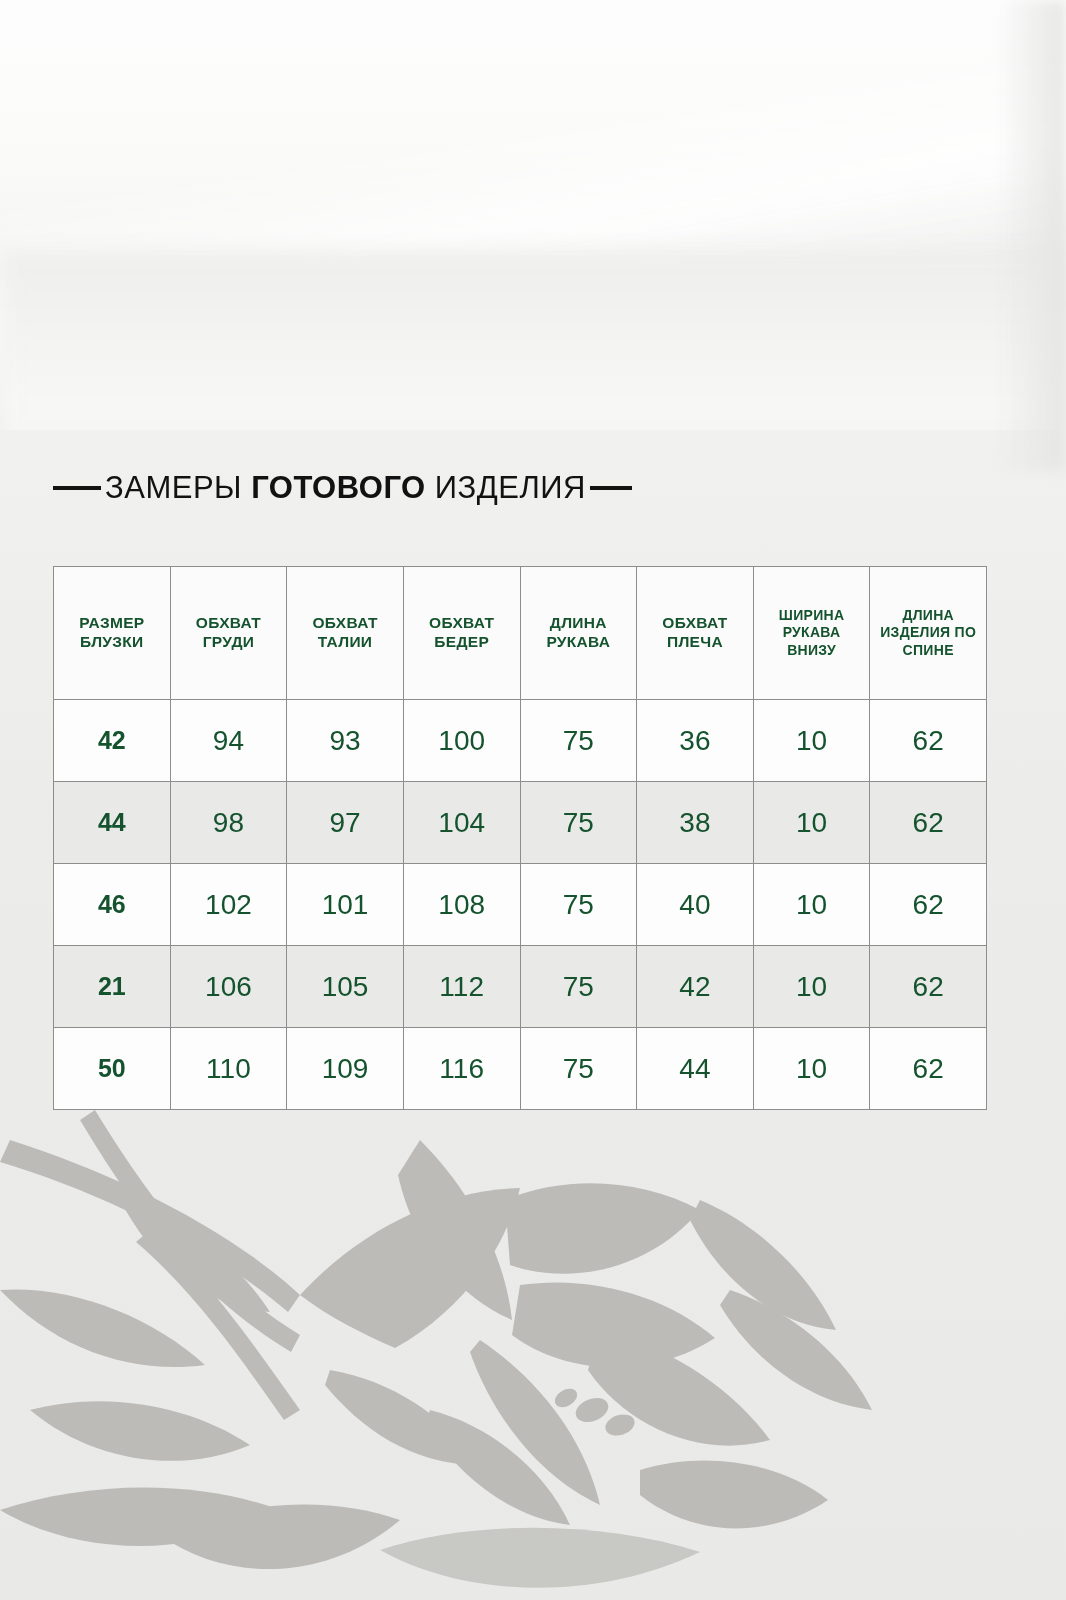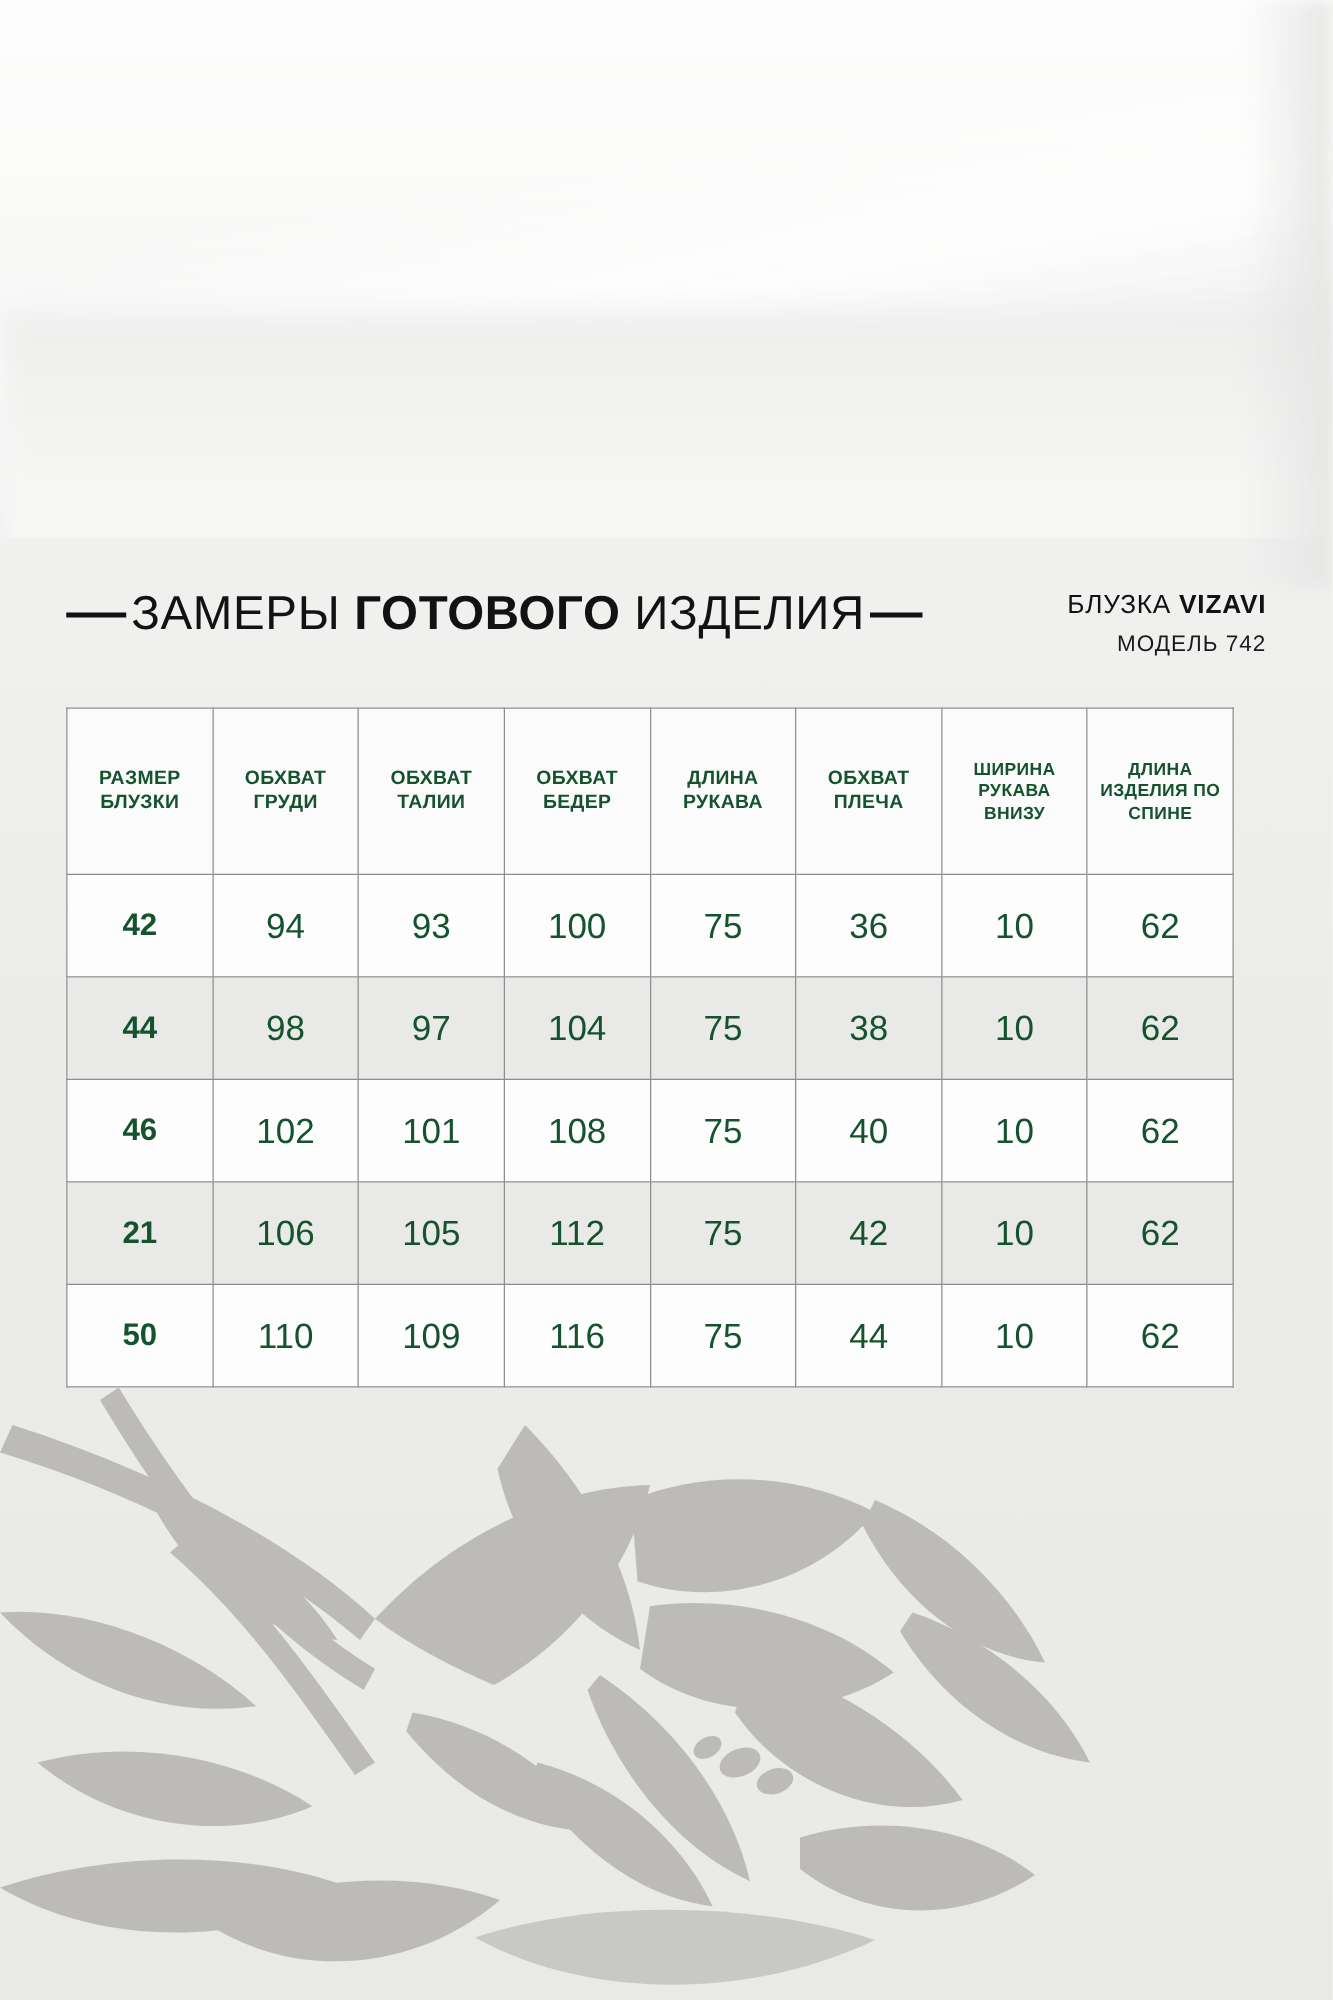--- a/index.html
+++ b/index.html
@@ -97,21 +97,21 @@
   }
   .rule {
     display: inline-block;
     height: 4px;
     background: #121212;
     vertical-align: middle;
   }
   .rule-left { width: 48px; margin-right: 4px; }
   .rule-right { width: 42px; margin-left: 4px; }
   .main-title {
-    font-size: 38px;
+    font-size: 31px;
     letter-spacing: 0.5px;
     color: #121212;
     font-weight: 400;
     white-space: nowrap;
   }
   .main-title b { font-weight: 700; }
 
   .title-right {
     position: absolute;
     right: 0;
@@ -231,24 +231,20 @@
 
 <div class="sheet">
 
   <div class="title-row">
     <div class="title-left">
       <span class="rule rule-left"></span>
       <span class="main-title"><span>ЗАМЕРЫ </span><b>ГОТОВОГО</b><span> ИЗДЕЛИЯ</span></span>
       <span class="rule rule-right"></span>
     </div>
 
-    <div class="title-right">
-      <div class="brand-line"><span>БЛУЗКА </span><span class="brand">VIZAVI</span></div>
-      <div class="model-line">МОДЕЛЬ 742</div>
-    </div>
   </div>
 
   <div class="table-wrap">
     <table class="measure">
       <thead>
         <tr>
           <th>РАЗМЕР БЛУЗКИ</th>
           <th>ОБХВАТ ГРУДИ</th>
           <th>ОБХВАТ ТАЛИИ</th>
           <th>ОБХВАТ БЕДЕР</th>

